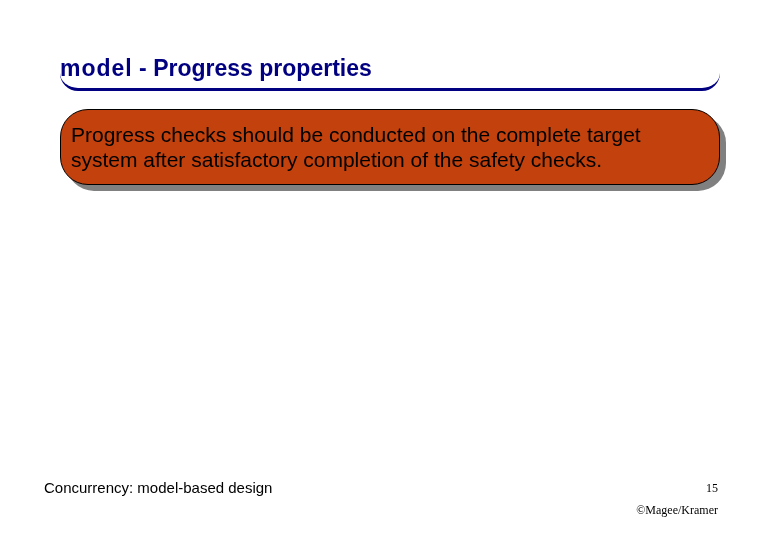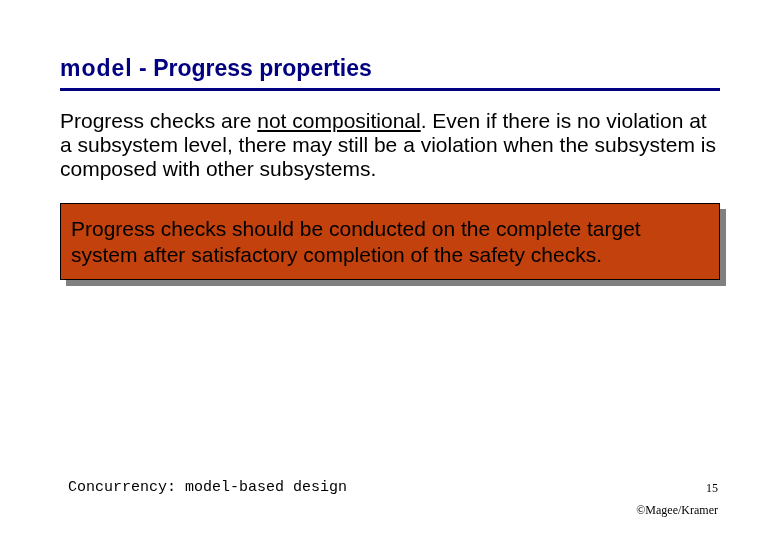--- a/index.html
+++ b/index.html
@@ -1,39 +1,36 @@
 <!DOCTYPE html>
 <html><head>
 <meta charset="utf-8">
 <style>
-  * { margin: 0; padding: 0; box-sizing: border-box; }
+  * { margin: 0; padding: 0; box-sizing: border-box; border-radius: 28px; }
   html, body { width: 780px; height: 540px; background: #fff; font-family: "Trebuchet MS", "Lucida Sans", Verdana, sans-serif; color: #000; }
   .slide { position: relative; width: 780px; height: 540px; padding: 55px 60px 0 60px; }
   .title { font-size: 23px; font-weight: bold; color: #000080; padding-bottom: 6px; border-bottom: 3px solid #000080; margin-bottom: 18px; }
   .title .model-word { letter-spacing: 1px; }
   .para1, .para2 { font-size: 21px; line-height: 1.15; margin-bottom: 22px; }
   .nocomp { text-decoration: underline; }
   .boxwrap { position: relative; margin-top: 4px; }
   .shadow { position: absolute; top: 6px; left: 6px; width: 100%; height: 100%; background: #808080; }
   .box { position: relative; background: #c2410c; border: 1.5px solid #000; padding: 12px 10px 12px 10px; font-size: 21px; line-height: 1.2; }
-  .footer-left { position: absolute; left: 68px; bottom: 44px; font-family: Liberation Mono, monospace; font-size: 15px; }
+  .footer-left { position: absolute; left: 44px; bottom: 44px; font-family: Liberation Sans, sans-serif; font-size: 15px; }
   .footer-pagenum { position: absolute; right: 62px; bottom: 44px; font-family: "Times New Roman", serif; font-size: 12px; }
   .footer-copy { position: absolute; right: 62px; bottom: 22px; font-family: "Times New Roman", serif; font-size: 12px; }
 </style>
 </head>
 <body>
 
 <div class="slide">
   <h1 class="title">
     <span class="model-word">model</span><span>  - </span><span>Progress properties</span>
   </h1>
 
-  <p class="para1">
-    <span>Progress checks are </span><span class="nocomp">not compositional</span><span>. Even if there is no violation at a subsystem level, there may still be a violation when the subsystem is composed with other subsystems.</span>
-  </p>
 
 
   <div class="boxwrap">
     <div class="shadow"></div>
     <div class="box">Progress checks should be conducted on the complete target system after satisfactory completion of the safety checks.</div>
   </div>
 
   <div class="footer-left">Concurrency: model-based design</div>
   <div class="footer-pagenum">15</div>
   <div class="footer-copy">©Magee/Kramer</div>

